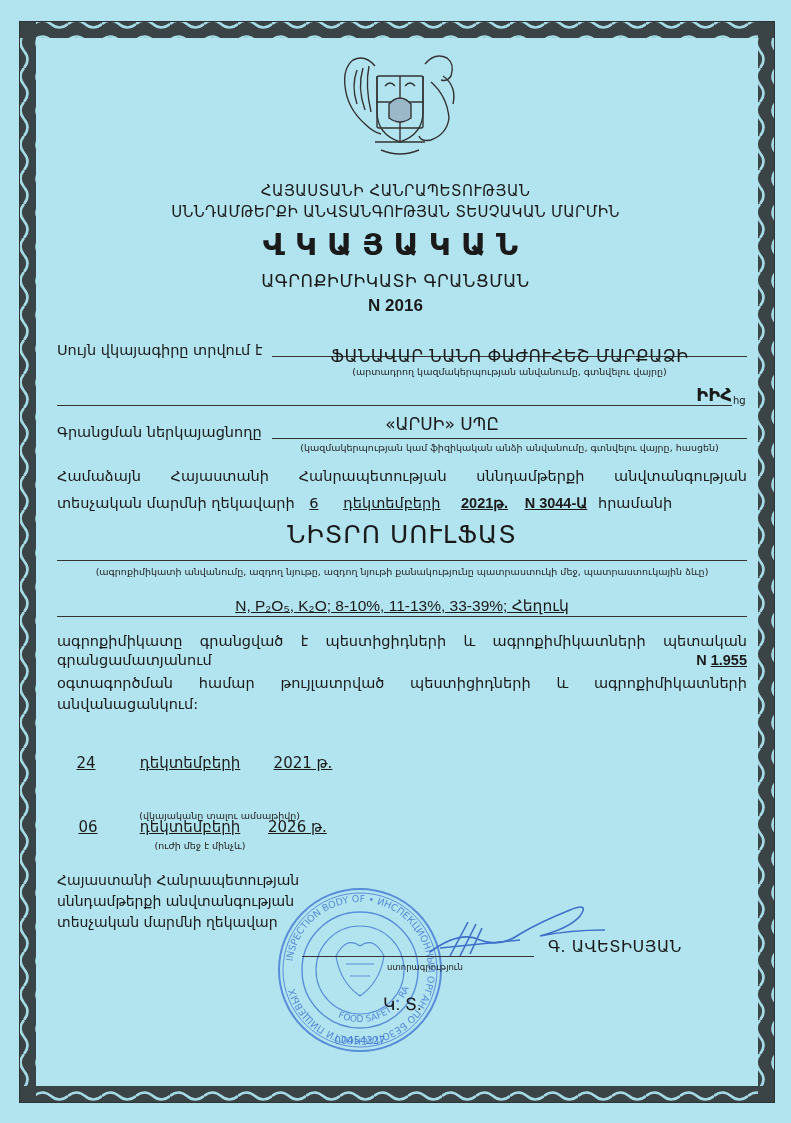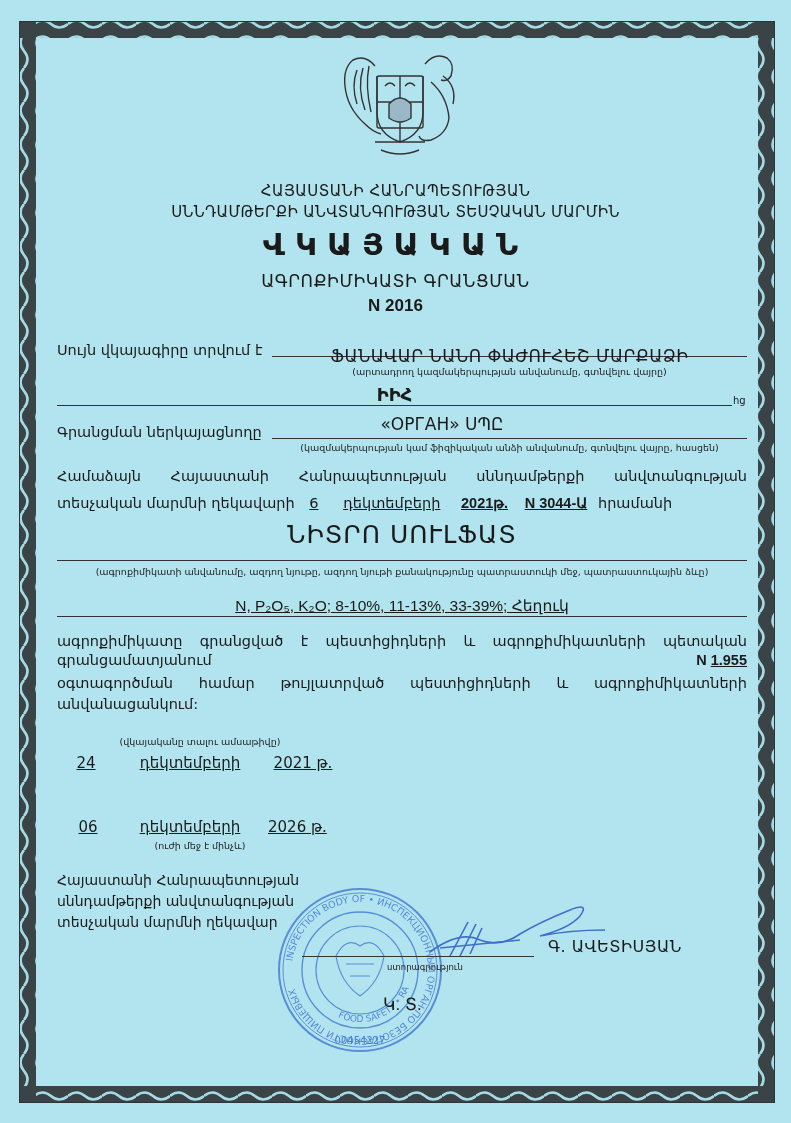--- a/index.html
+++ b/index.html
@@ -75,26 +75,26 @@
 <div class="hdr h3">ՎԿԱՅԱԿԱՆ</div>
 <div class="hdr h4">ԱԳՐՈՔԻՄԻԿԱՏԻ ԳՐԱՆՑՄԱՆ</div>
 <div class="hdr h5">N 2016</div>
 
 <div class="row" style="left:57px; top:342px;">Սույն վկայագիրը տրվում է</div>
 <div class="line" style="left:272px; top:356px; width:475px;"></div>
 <div class="val" style="left:272px; top:336px; width:475px; font-size:17px; letter-spacing:0.5px;margin-top:10px;">ՖԱՆԱՎԱՐ ՆԱՆՈ ՓԱԺՈՒՀԵՇ ՄԱՐՔԱՁԻ</div>
 <div class="cap" style="left:272px; top:366px; width:475px;">(արտադրող կազմակերպության անվանումը, գտնվելու վայրը)</div>
 
 <div class="line" style="left:57px; top:405px; width:675px;"></div>
-<div class="val" style="left:57px; top:384px; width:675px; font-size:18px; font-weight:bold;">ԻԻՀ</div>
+<div class="val" style="left:57px; top:384px; width:675px; font-size:18px; font-weight:bold;text-align:right;">ԻԻՀ</div>
 <div class="row" style="left:733px; top:395px; font-size:10px;">հց</div>
 
 <div class="row" style="left:57px; top:424px;">Գրանցման ներկայացնողը</div>
 <div class="line" style="left:272px; top:438px; width:475px;"></div>
-<div class="val" style="left:272px; top:414px; width:340px; font-size:17px;">«ОРГАН» ՍՊԸ</div>
+<div class="val" style="left:272px; top:414px; width:340px; font-size:17px;">«ԱՐՍԻ» ՍՊԸ</div>
 <div class="cap" style="left:272px; top:442px; width:475px;">(կազմակերպության կամ ֆիզիկական անձի անվանումը, գտնվելու վայրը, հասցեն)</div>
 
 <div class="para" style="top:466px;">Համաձայն Հայաստանի Հանրապետության սննդամթերքի անվտանգության</div>
 <div class="row" style="left:57px; top:495px;">
   <span>տեսչական մարմնի ղեկավարի</span>
   <span class="ul" style="margin-left:4px; padding:0 6px;">6</span>
   <span class="ul" style="margin-left:12px; padding:0 2px;">դեկտեմբերի</span>
   <span class="ul b" style="margin-left:14px;">2021թ.</span>
   <span class="ul b" style="margin-left:12px;">N 3044-Ա</span>
   <span style="margin-left:6px;">հրամանի</span>
@@ -111,21 +111,21 @@
 <div class="row" style="left:57px; top:652px; width:690px; display:flex; justify-content:space-between;">
   <span>գրանցամատյանում</span>
   <span class="b" style="margin-left:24px;"><span>N</span> <span class="ul">1.955</span></span>
 </div>
 <div class="para" style="top:673px;">օգտագործման համար թույլատրված պեստիցիդների և ագրոքիմիկատների</div>
 <div class="para last" style="top:694px;">անվանացանկում:</div>
 
 <div class="date ul" style="left:66px; top:754px; width:40px; text-align:center;">24</div>
 <div class="date ul" style="left:120px; top:754px; width:140px; text-align:center;">դեկտեմբերի</div>
 <div class="date ul" style="left:268px; top:754px; width:70px; text-align:center;">2021 թ.</div>
-<div class="cap" style="left:100px; top:736px; width:200px;">(վկայականը տալու ամսաթիվը)</div>
+<div class="cap" style="left:100px; top:810px; width:200px;text-align:right;">(վկայականը տալու ամսաթիվը)</div>
 
 <div class="date ul" style="left:66px; top:818px; width:44px; text-align:center;">06</div>
 <div class="date ul" style="left:120px; top:818px; width:140px; text-align:center;">դեկտեմբերի</div>
 <div class="date ul" style="left:268px; top:818px; width:70px; text-align:left;">2026 թ.</div>
 <div class="cap" style="left:100px; top:840px; width:200px;">(ուժի մեջ է մինչև)</div>
 
 <div class="row" style="left:57px; top:872px; font-size:14px;">Հայաստանի Հանրապետության</div>
 <div class="row" style="left:57px; top:893px; font-size:14px;">սննդամթերքի անվտանգության</div>
 <div class="row" style="left:57px; top:914px; font-size:14px;">տեսչական մարմնի ղեկավար</div>
 

